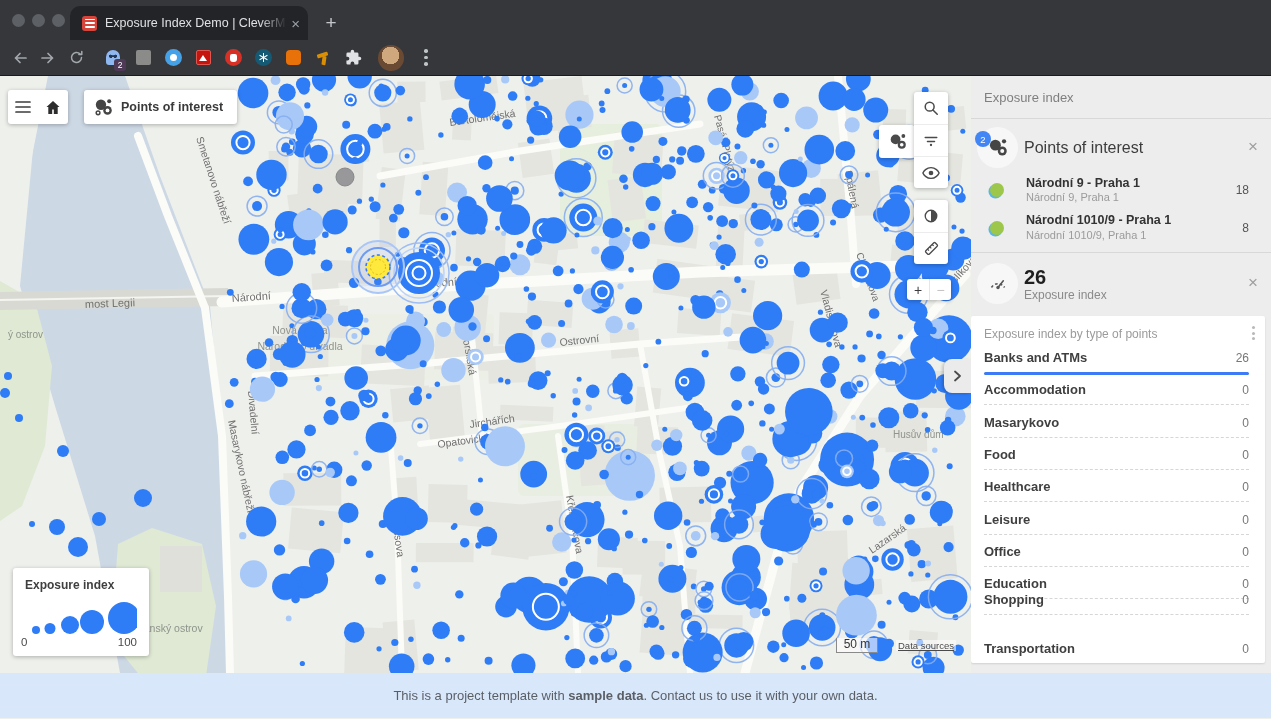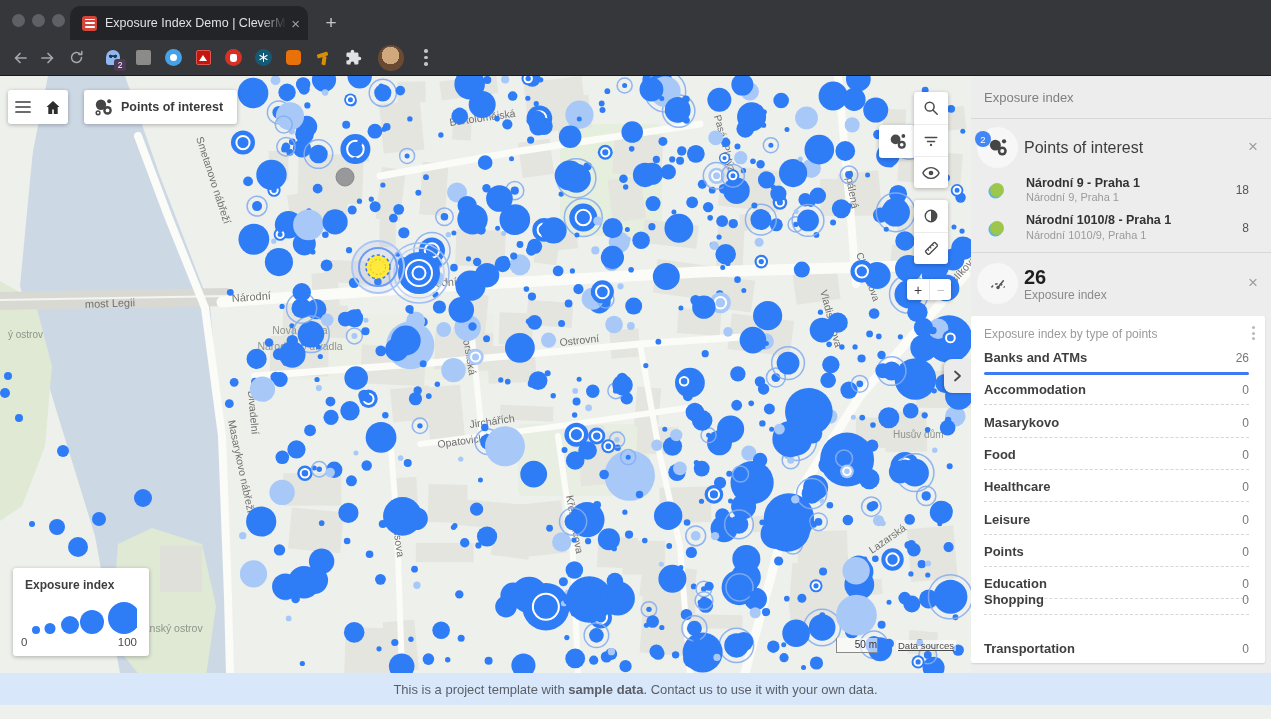--- a/index.html
+++ b/index.html
@@ -58,21 +58,21 @@
   .avatar { width:26px; height:26px; border-radius:50%; margin-left:4px;
     background:radial-gradient(circle at 48% 42%, #cfa87e 0 40%, #8a5f41 41% 72%, #4e3categories0 73%);
     background:radial-gradient(circle at 48% 40%, #cfa87e 0 42%, #6b4a33 43%); }
   .menu3 { display:flex; flex-direction:column; gap:3px; margin:0 10px 0 8px; cursor:pointer; }
   .menu3 i { width:3.5px; height:3.5px; border-radius:50%; background:#c0c3c7; }
 
   
   .map { position:absolute; left:0; top:76px; width:971px; height:597px; overflow:hidden; background:#eef0ec; }
   #map-svg { position:absolute; left:0; top:0; }
   .sidebar { position:absolute; left:971px; top:76px; width:300px; height:597px; background:#ededed; overflow:hidden; }
-  .footer { position:absolute; left:0; top:673px; width:1271px; height:32px; background:#d9e7fb;
+  .footer { position:absolute; left:0; top:673px; width:1271px; height:45px; background:#d9e7fb;
     display:flex; align-items:center; justify-content:center; gap:26px; }
 
   
   .card { position:absolute; background:#fff; border-radius:3px; box-shadow:0 1px 4px rgba(0,0,0,.28); }
   .iconbtn { display:flex; align-items:center; justify-content:center; cursor:pointer; }
   .tl-card { left:8px; top:14px; width:60px; height:34px; display:flex; }
   .tl-card .iconbtn { width:30px; height:34px; }
   .chip { left:84px; top:14px; height:34px; display:inline-flex; align-items:center; padding:0 14px 0 10px; gap:9px; }
   .chip span { font-size:12.5px; color:#3a3a3a; font-weight:600; }
   .vcard { width:34px; display:flex; flex-direction:column; }
@@ -88,21 +88,21 @@
   .zplus { color:#3c3c3c; } .zminus { color:#c2c2c2; }
   .chev { position:absolute; left:944px; top:283px; width:27px; height:34px; background:#ebebeb;
     border-radius:8px 0 0 8px; box-shadow:-2px 1px 3px rgba(0,0,0,.18); display:flex; align-items:center;
     justify-content:center; cursor:pointer; }
   .legend { left:13px; top:492px; width:136px; height:88px; padding:10px 12px; }
   .legend .ltitle { font-size:12px; font-weight:700; color:#3f3f3f; }
   .legend .lmin,.legend .lmax { position:absolute; bottom:8px; font-size:11.5px; color:#4a4a4a; }
   .legend .lmin { left:8px; } .legend .lmax { right:12px; }
   .scalebar { position:absolute; left:836px; top:562px; width:42px; height:15px;
     border:1px solid #8a8a8a; border-top:none; background:rgba(255,255,255,.6);
-    font-size:10px; color:#333; text-align:right; line-height:13px; }
+    font-size:12px; color:#333; text-align:center; line-height:13px; }
   .attrib { position:absolute; left:896px; top:564px; font-size:9.5px; color:#4a4a4a;
     text-decoration:underline; background:rgba(255,255,255,.55); padding:0 2px; cursor:pointer; }
 
   
   .sb-title { position:absolute; left:13px; top:14px; font-size:13px; color:#7f7f7f; }
   .sb-div { position:absolute; left:0; right:0; height:1px; background:#d8d8d8; }
   .sb-x { position:absolute; font-size:17px; color:#9e9e9e; cursor:pointer; line-height:14px; }
   .poi-iconcircle { position:absolute; left:6px; width:41px; height:41px; border-radius:50%; background:#f7f7f7;
     display:flex; align-items:center; justify-content:center; }
   .poi-badge { position:absolute; left:4px; width:16px; height:16px; border-radius:50%; background:#4285f4;
@@ -1371,21 +1371,21 @@
     </div>
     <div class="poi-title" style="top:63px">Points of interest</div>
     <span class="sb-x" style="right:13px; top:64px">×</span>
 
     <span class="poi-dot" style="top:107px"></span>
     <div class="it-title" style="top:100px">Národní 9 - Praha 1</div>
     <div class="it-sub" style="top:115px">Národní 9, Praha 1</div>
     <div class="it-val" style="top:107px">18</div>
 
     <span class="poi-dot" style="top:145px"></span>
-    <div class="it-title" style="top:137px">Národní 1010/8 - Praha 1</div>
+    <div class="it-title" style="top:137px">Národní 1010/9 - Praha 1</div>
     <div class="it-sub" style="top:153px">Národní 1010/9, Praha 1</div>
     <div class="it-val" style="top:145px">8</div>
 
     <div class="sb-div" style="top:176px"></div>
 
     <div class="poi-iconcircle" style="top:187px">
       <svg width="20" height="20" viewBox="0 0 20 20">
         <path d="M3.5 13.5 A7.5 7.5 0 0 1 16.5 13.5" stroke="#555" stroke-width="1.6" fill="none" stroke-dasharray="2.6 2.2"></path>
         <path d="M10 13.5 15.3 6.8" stroke="#555" stroke-width="1.6" stroke-linecap="round"></path>
         <circle cx="10" cy="13.5" r="1.7" fill="#555"></circle>
@@ -1427,21 +1427,21 @@
             <span class="bd-label">Healthcare</span>
             <span class="bd-val">0</span>
             <span class="bd-sep"></span>
           </div>
           <div class="bd-row" style="top: 186.5px;">
             <span class="bd-label">Leisure</span>
             <span class="bd-val">0</span>
             <span class="bd-sep"></span>
           </div>
           <div class="bd-row" style="top: 218.8px;">
-            <span class="bd-label">Points</span>
+            <span class="bd-label">Office</span>
             <span class="bd-val">0</span>
             <span class="bd-sep"></span>
           </div>
           <div class="bd-row" style="top: 251.1px;">
             <span class="bd-label">Education</span>
             <span class="bd-val">0</span>
             <span class="bd-sep"></span>
           </div>
           <div class="bd-row" style="top: 267px;">
             <span class="bd-label">Shopping</span>

